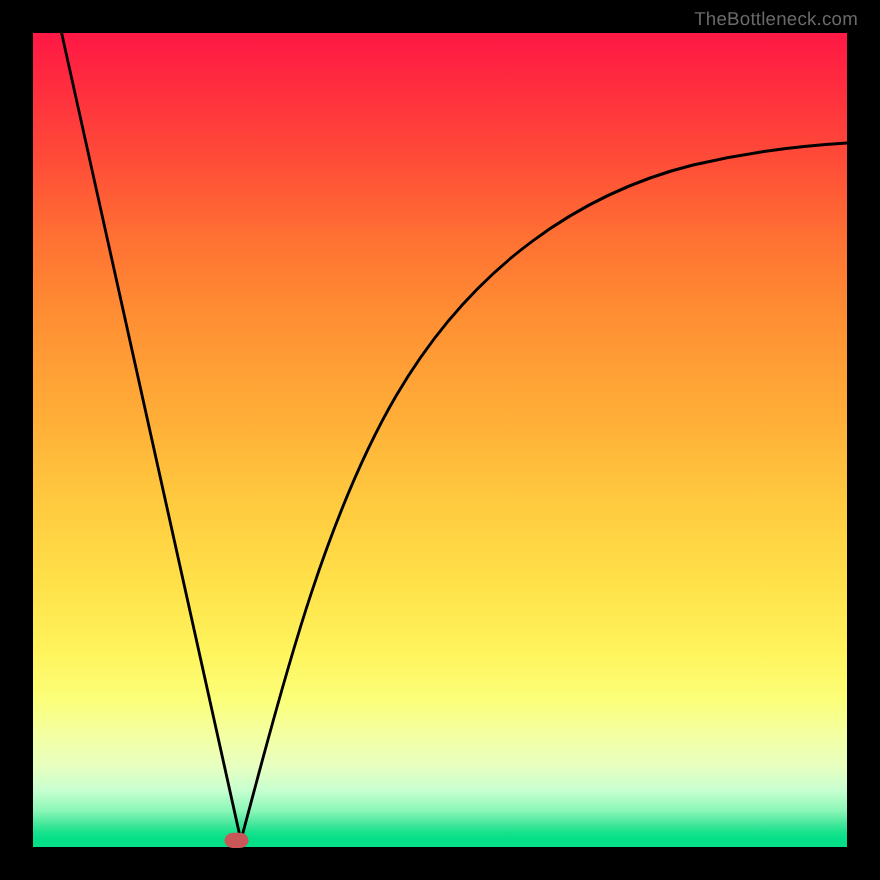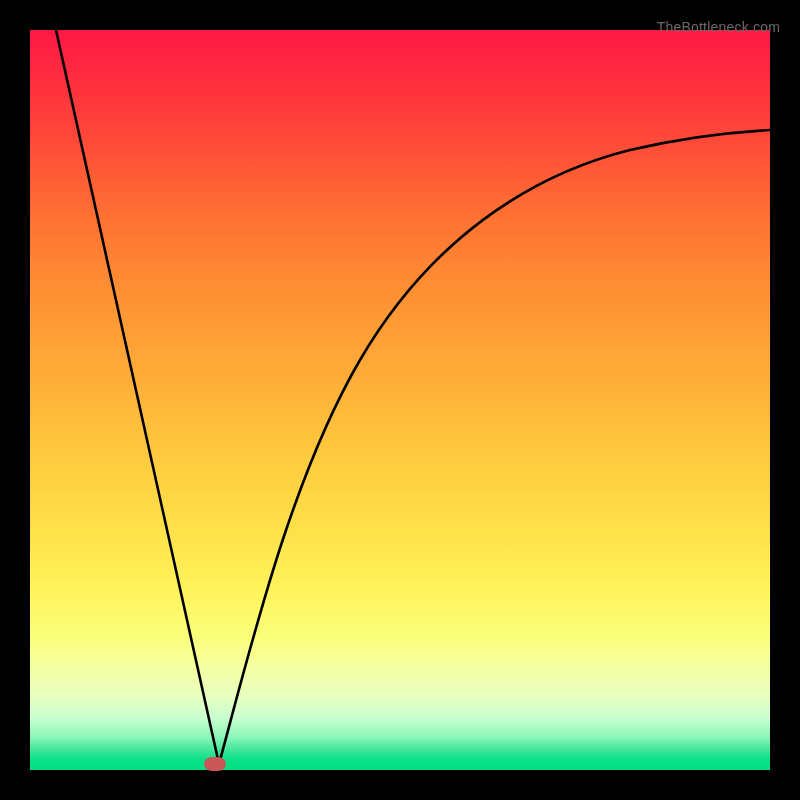--- a/index.html
+++ b/index.html
@@ -1,24 +1,24 @@
 <!DOCTYPE html>
 <html><head>
 <meta charset="utf-8">
 <style>
   * { margin: 0; padding: 0; box-sizing: border-box; }
   html, body { width: 800px; height: 800px; overflow: hidden; }
   body { background: #000; position: relative; font-family: Arial, sans-serif; }
 
   .watermark {
     position: absolute;
-    top: 19px;
+    top: 8px;
     right: 20px;
     color: #6a6a6a;
-    font-size: 14px;
+    font-size: 17px;
     font-weight: 400;
     z-index: 10;
     letter-spacing: 0.2px;
   }
 
   .plot-area {
     position: absolute;
     left: 30px;
     top: 30px;
     width: 740px;

